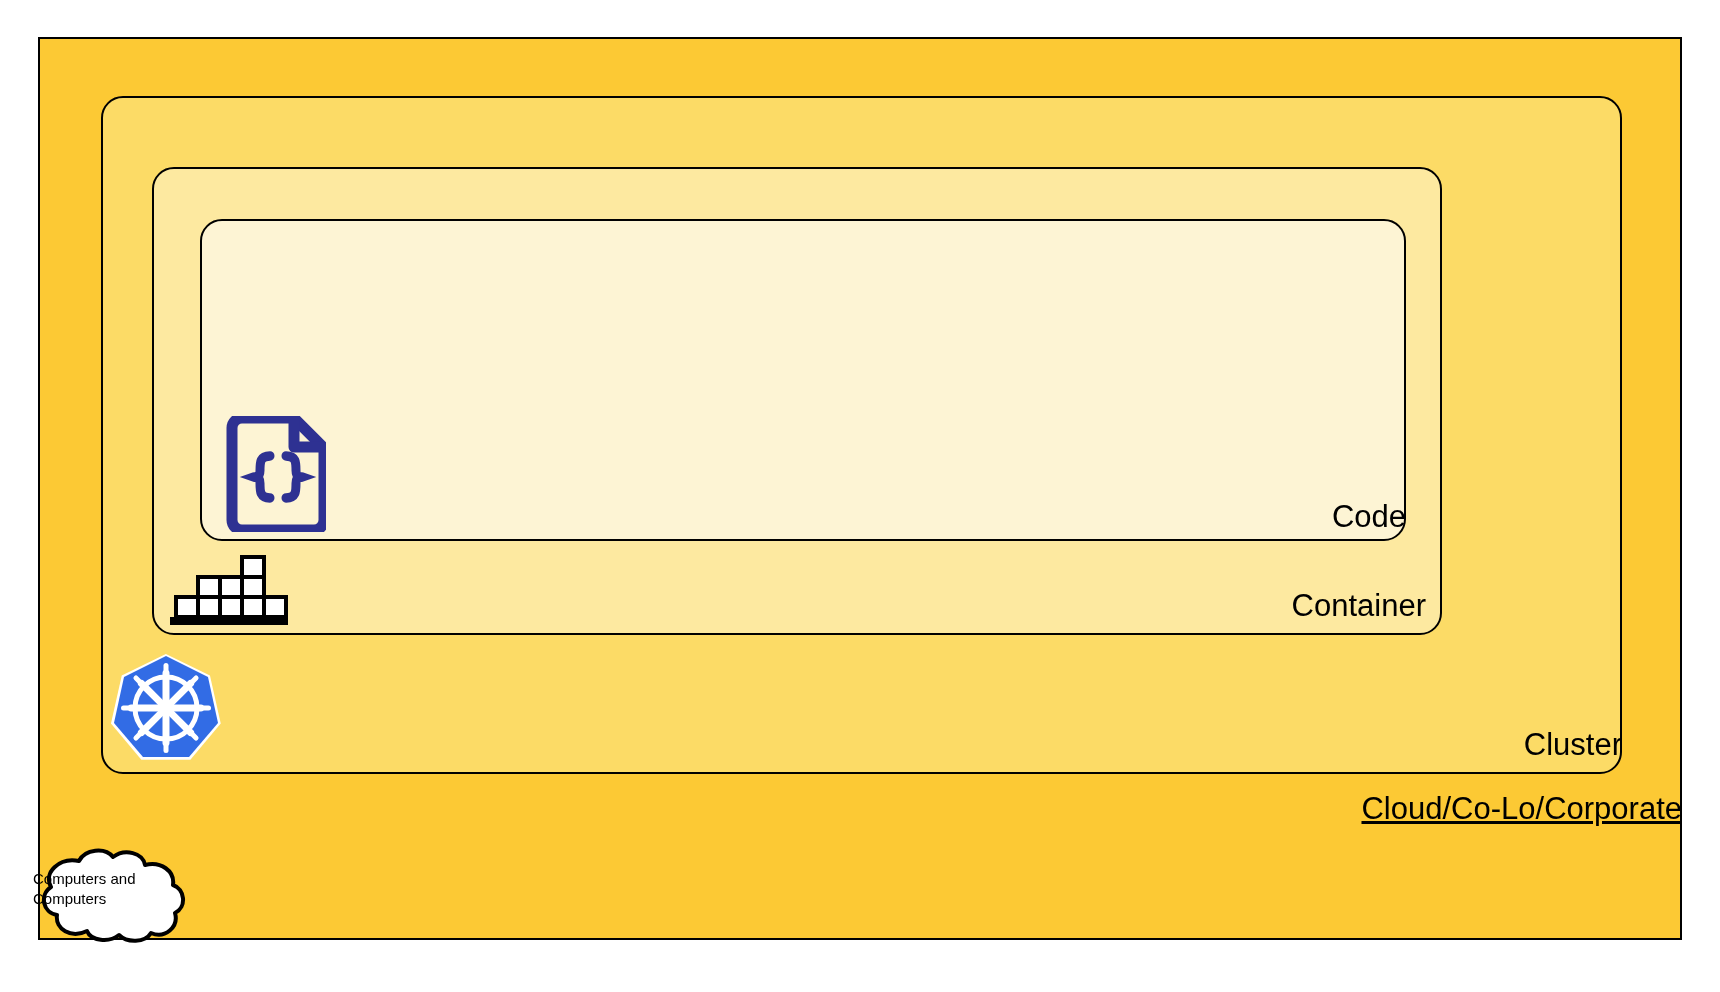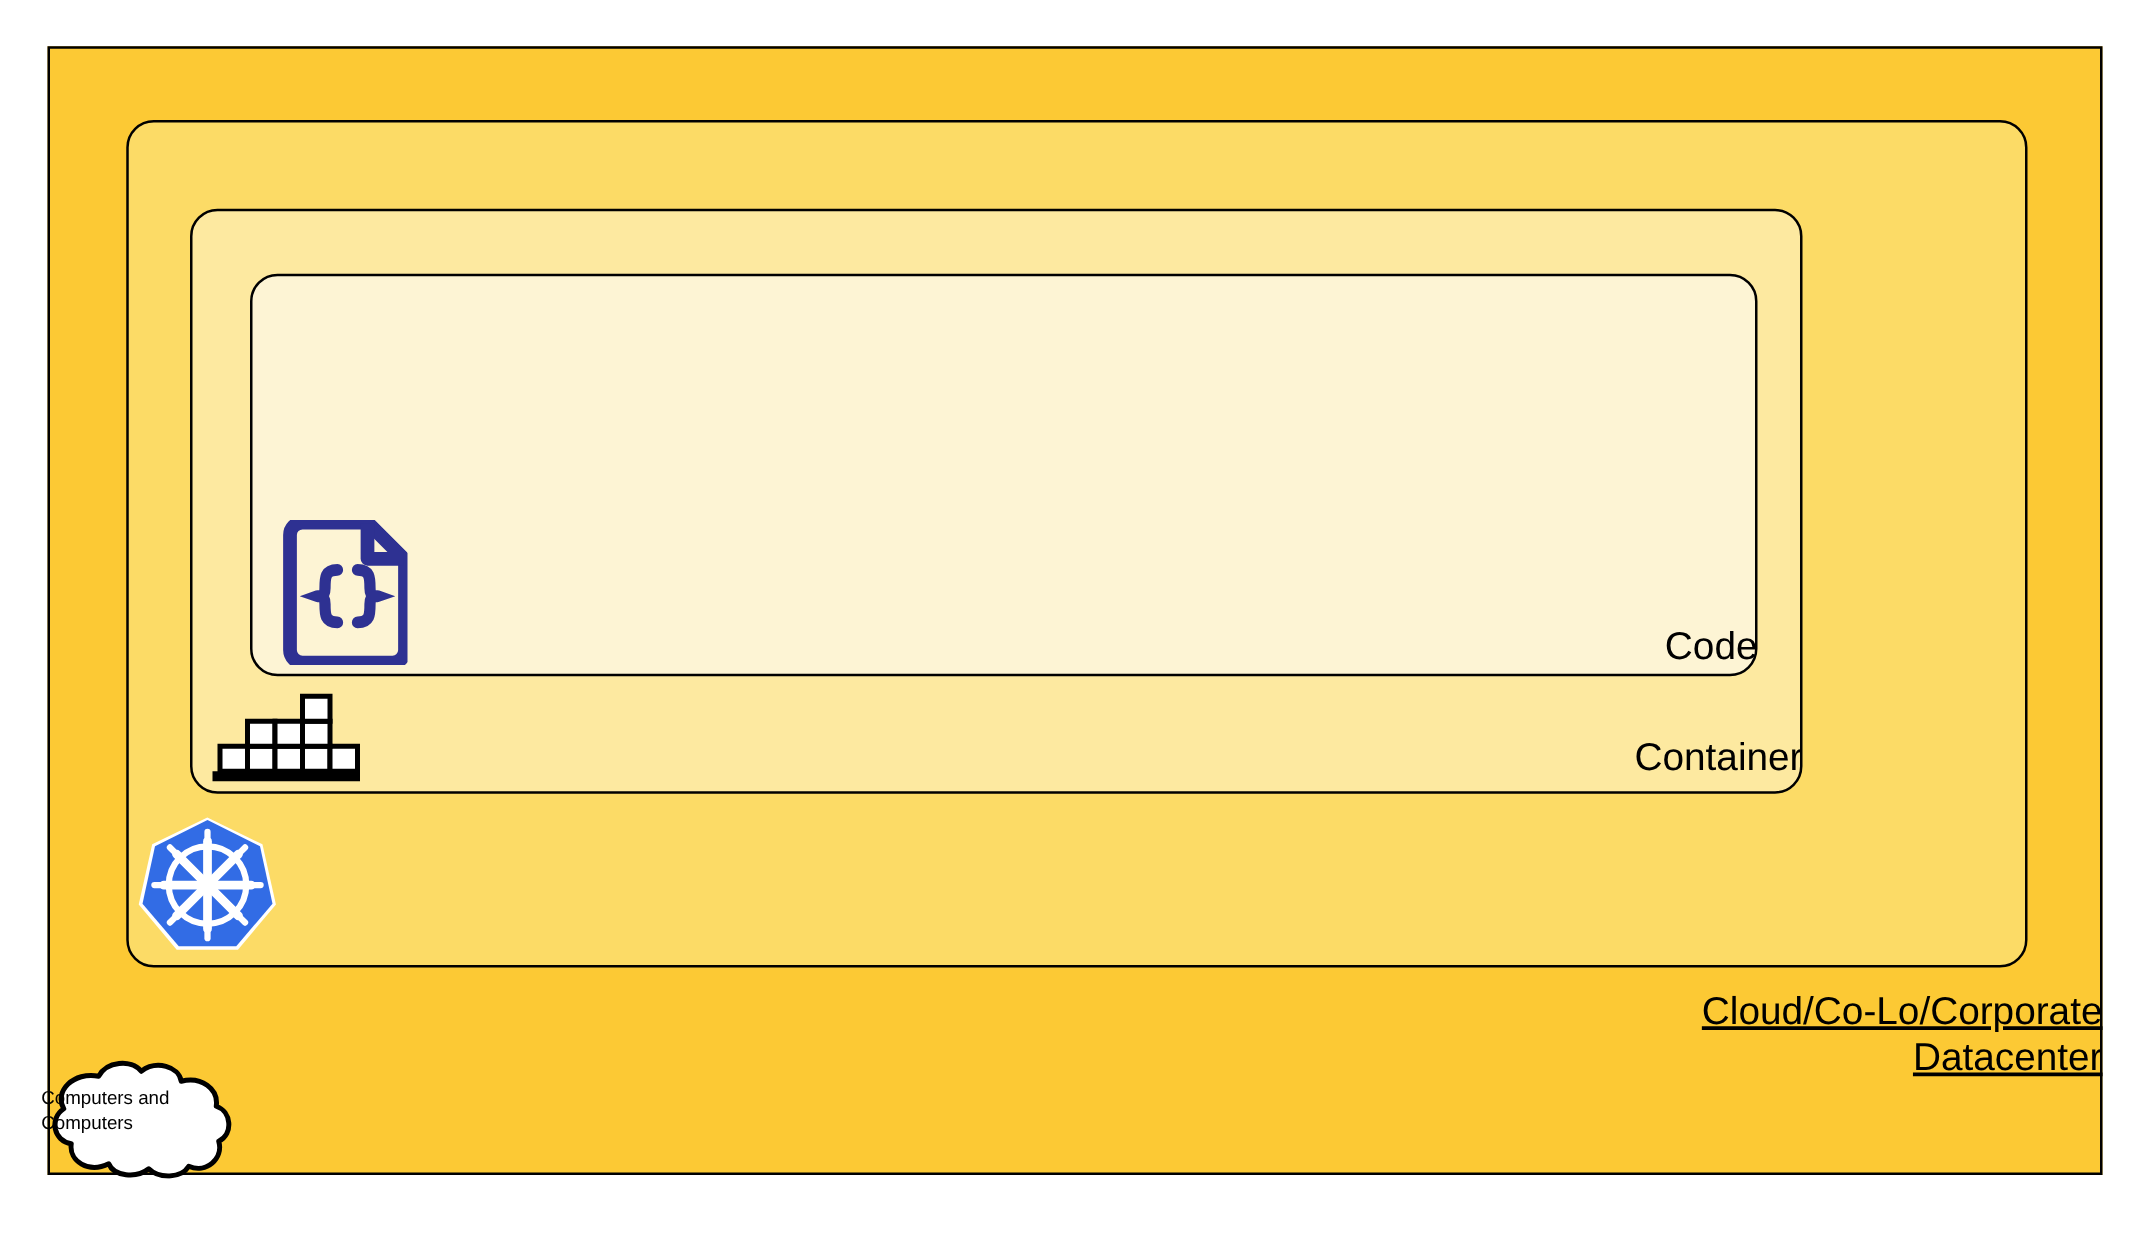--- a/index.html
+++ b/index.html
@@ -75,21 +75,21 @@
     white-space: nowrap;
   }
 
   #label-code {
     left: 200px;
     width: 1206px;
     top: 498px;
   }
 
   #label-container {
-    left: 152px;
+    left: 136px;
     width: 1290px;
     top: 587px;
   }
 
   #label-cluster {
     left: 101px;
     width: 1521px;
     top: 726px;
   }
 
@@ -156,24 +156,24 @@
   <div class="layer" id="layer-cluster" style="background: rgb(252, 219, 102); border-color: rgb(0, 0, 0);"></div>
 
   <div class="layer" id="layer-container" style="background: rgb(253, 233, 160); border-color: rgb(0, 0, 0);"></div>
 
   <div class="layer" id="layer-code" style="background: rgb(253, 244, 212); border-color: rgb(0, 0, 0);"></div>
 
   <div class="layer-label" id="label-code">Code</div>
 
   <div class="layer-label" id="label-container">Container</div>
 
+  <div class="layer-label" id="label-cluster">Cluster</div>
 
   <div class="layer-label" id="label-datacenter">
     <span class="ln">Cloud/Co-Lo/Corporate</span>
-    <span class="ln">Datacenter</span>
   </div>
 
   <div class="icon-wrap" id="icon-code-file">
     <svg width="104" height="116" viewBox="0 0 104 116" xmlns="http://www.w3.org/2000/svg">
       <path d="M10 12 A10 10 0 0 1 20 2 L72 2 L102 32 L102 104 A10 10 0 0 1 92 114 L20 114 A10 10 0 0 1 10 104 Z" fill="none" stroke="#2E3192" stroke-width="11" stroke-linejoin="round"></path>
       <path d="M72 3 L72 31 L101 31" fill="none" stroke="#2E3192" stroke-width="11" stroke-linejoin="round"></path>
       <path d="M48 38 C38 38 38 44 38 52 C38 60 32 58 32 58 C32 58 38 56 38 64 C38 72 38 78 48 78" fill="none" stroke="#2E3192" stroke-width="9" stroke-linecap="round" transform="translate(0,0) scale(1,1.05)"></path>
       <path d="M64 38 C74 38 74 44 74 52 C74 60 80 58 80 58 C80 58 74 56 74 64 C74 72 74 78 64 78" fill="none" stroke="#2E3192" stroke-width="9" stroke-linecap="round" transform="translate(0,0) scale(1,1.05)"></path>
     </svg>
   </div>

